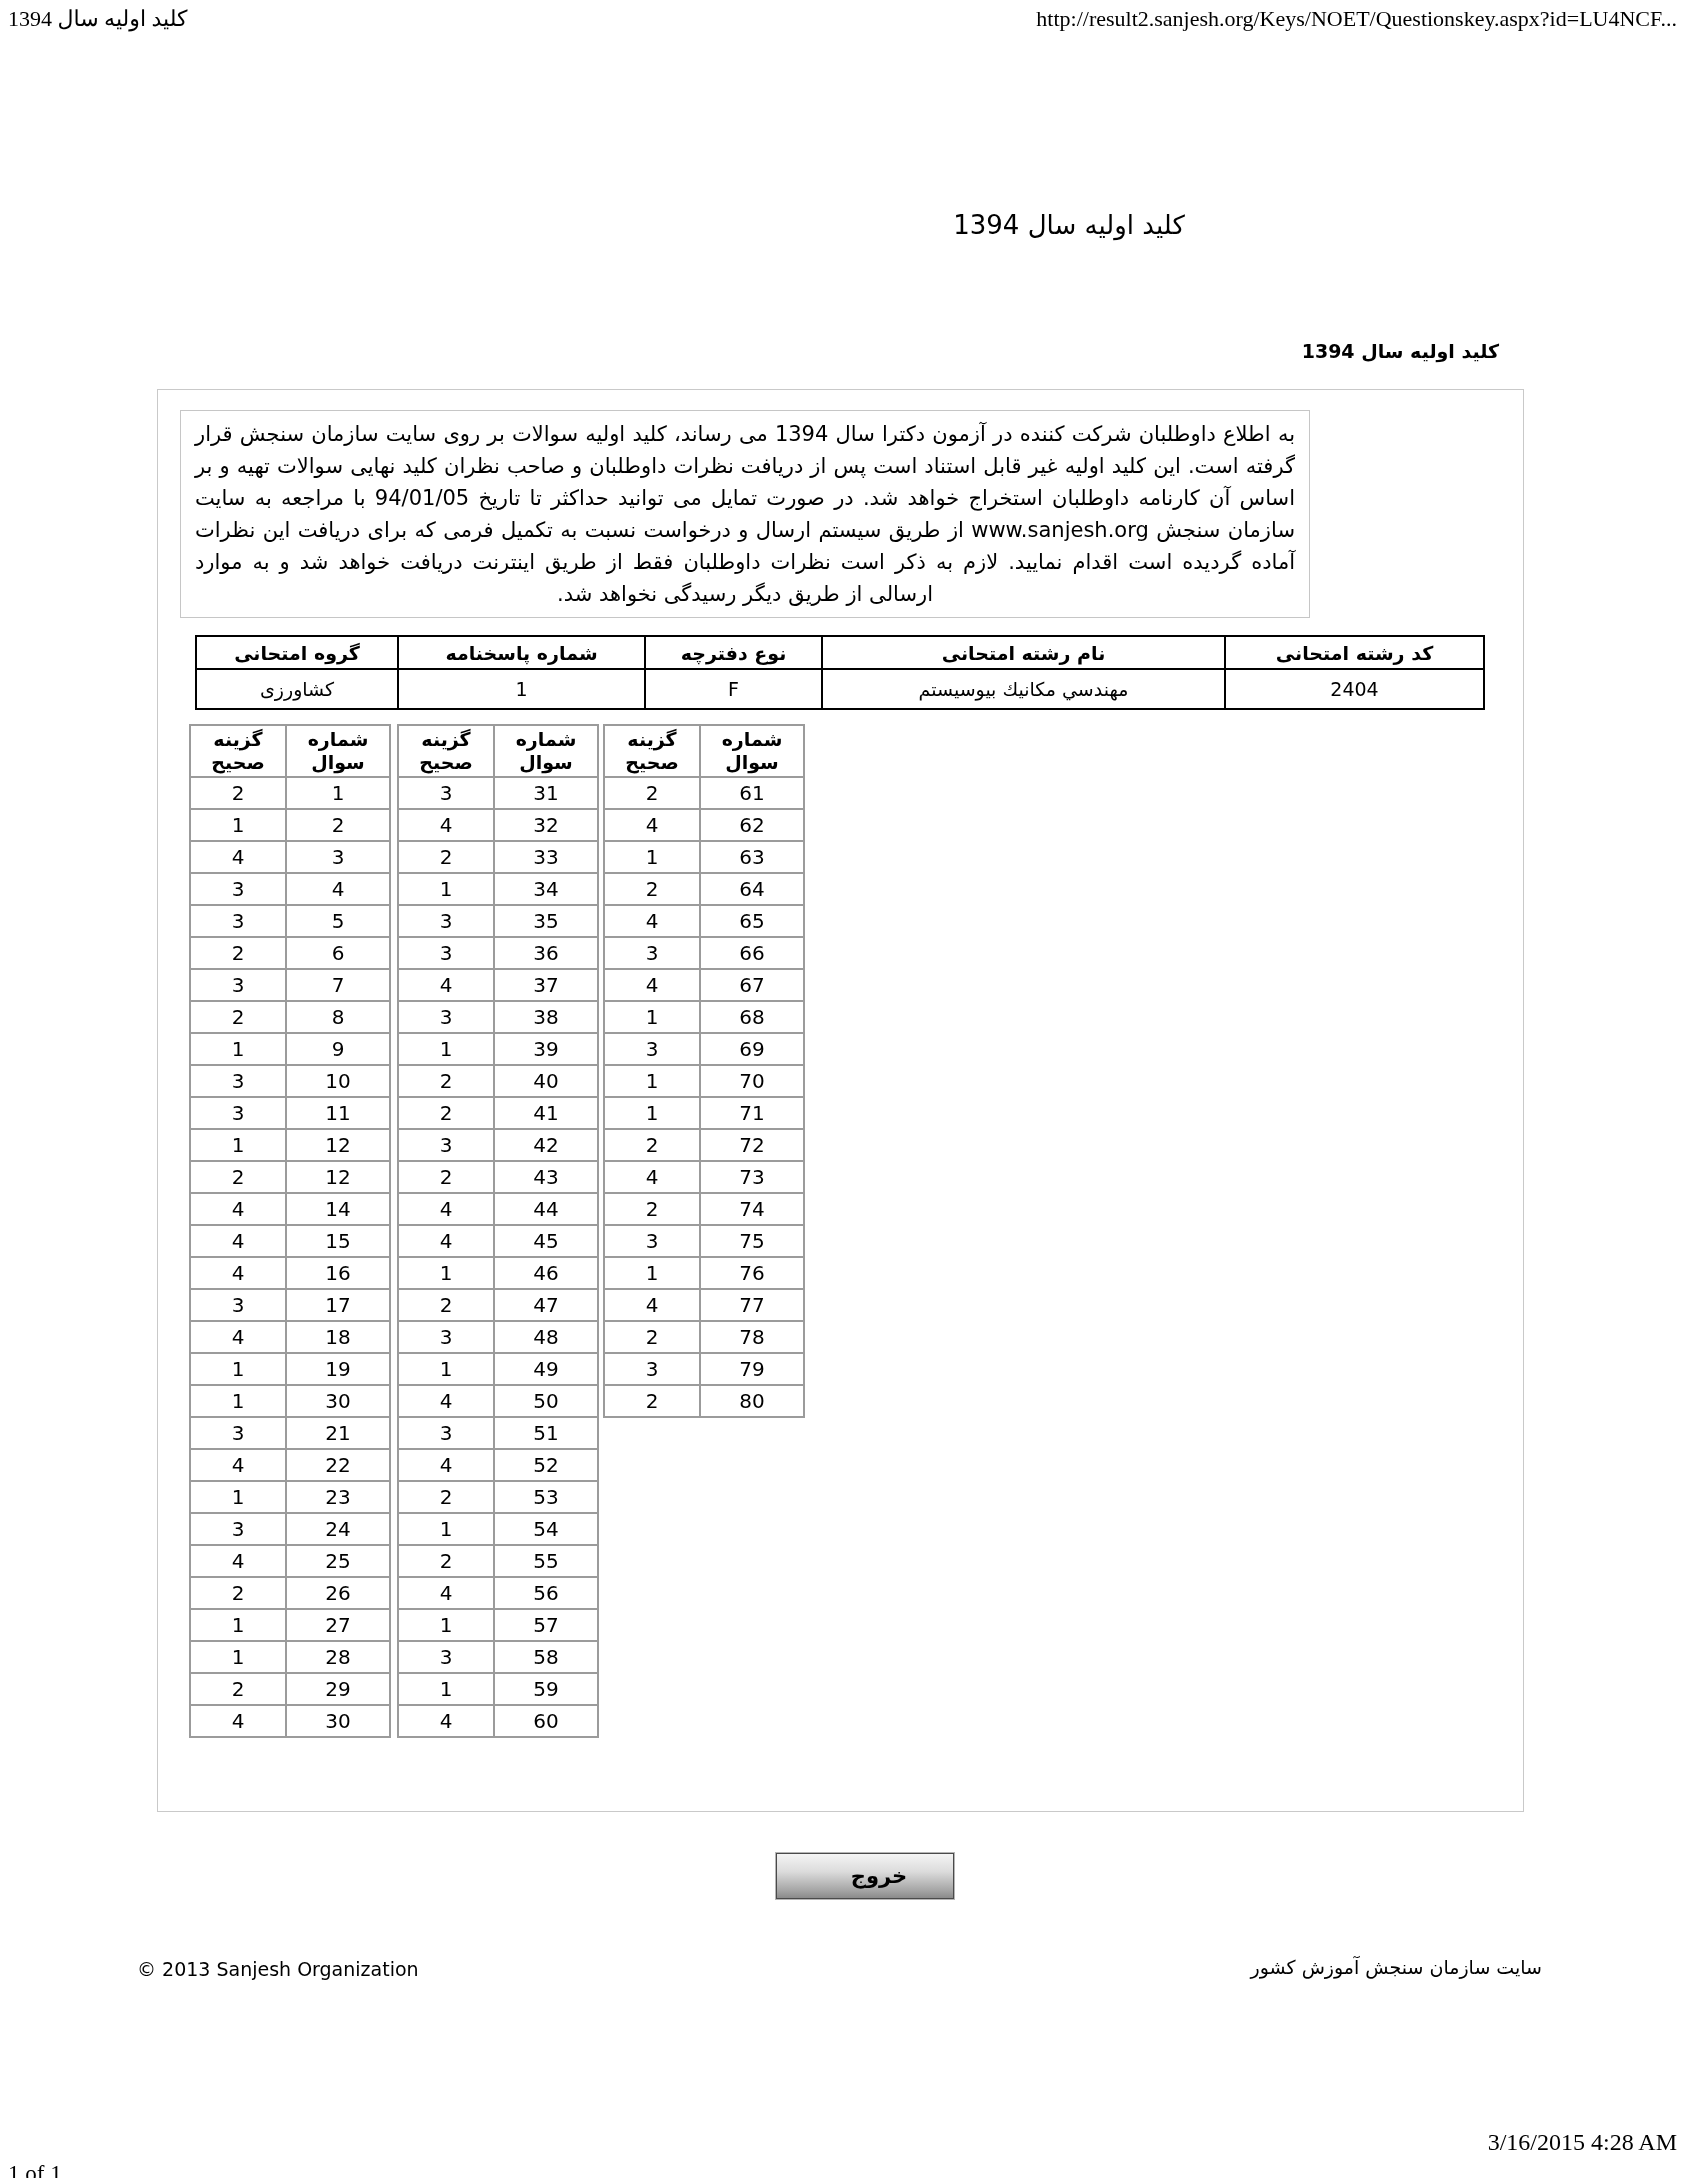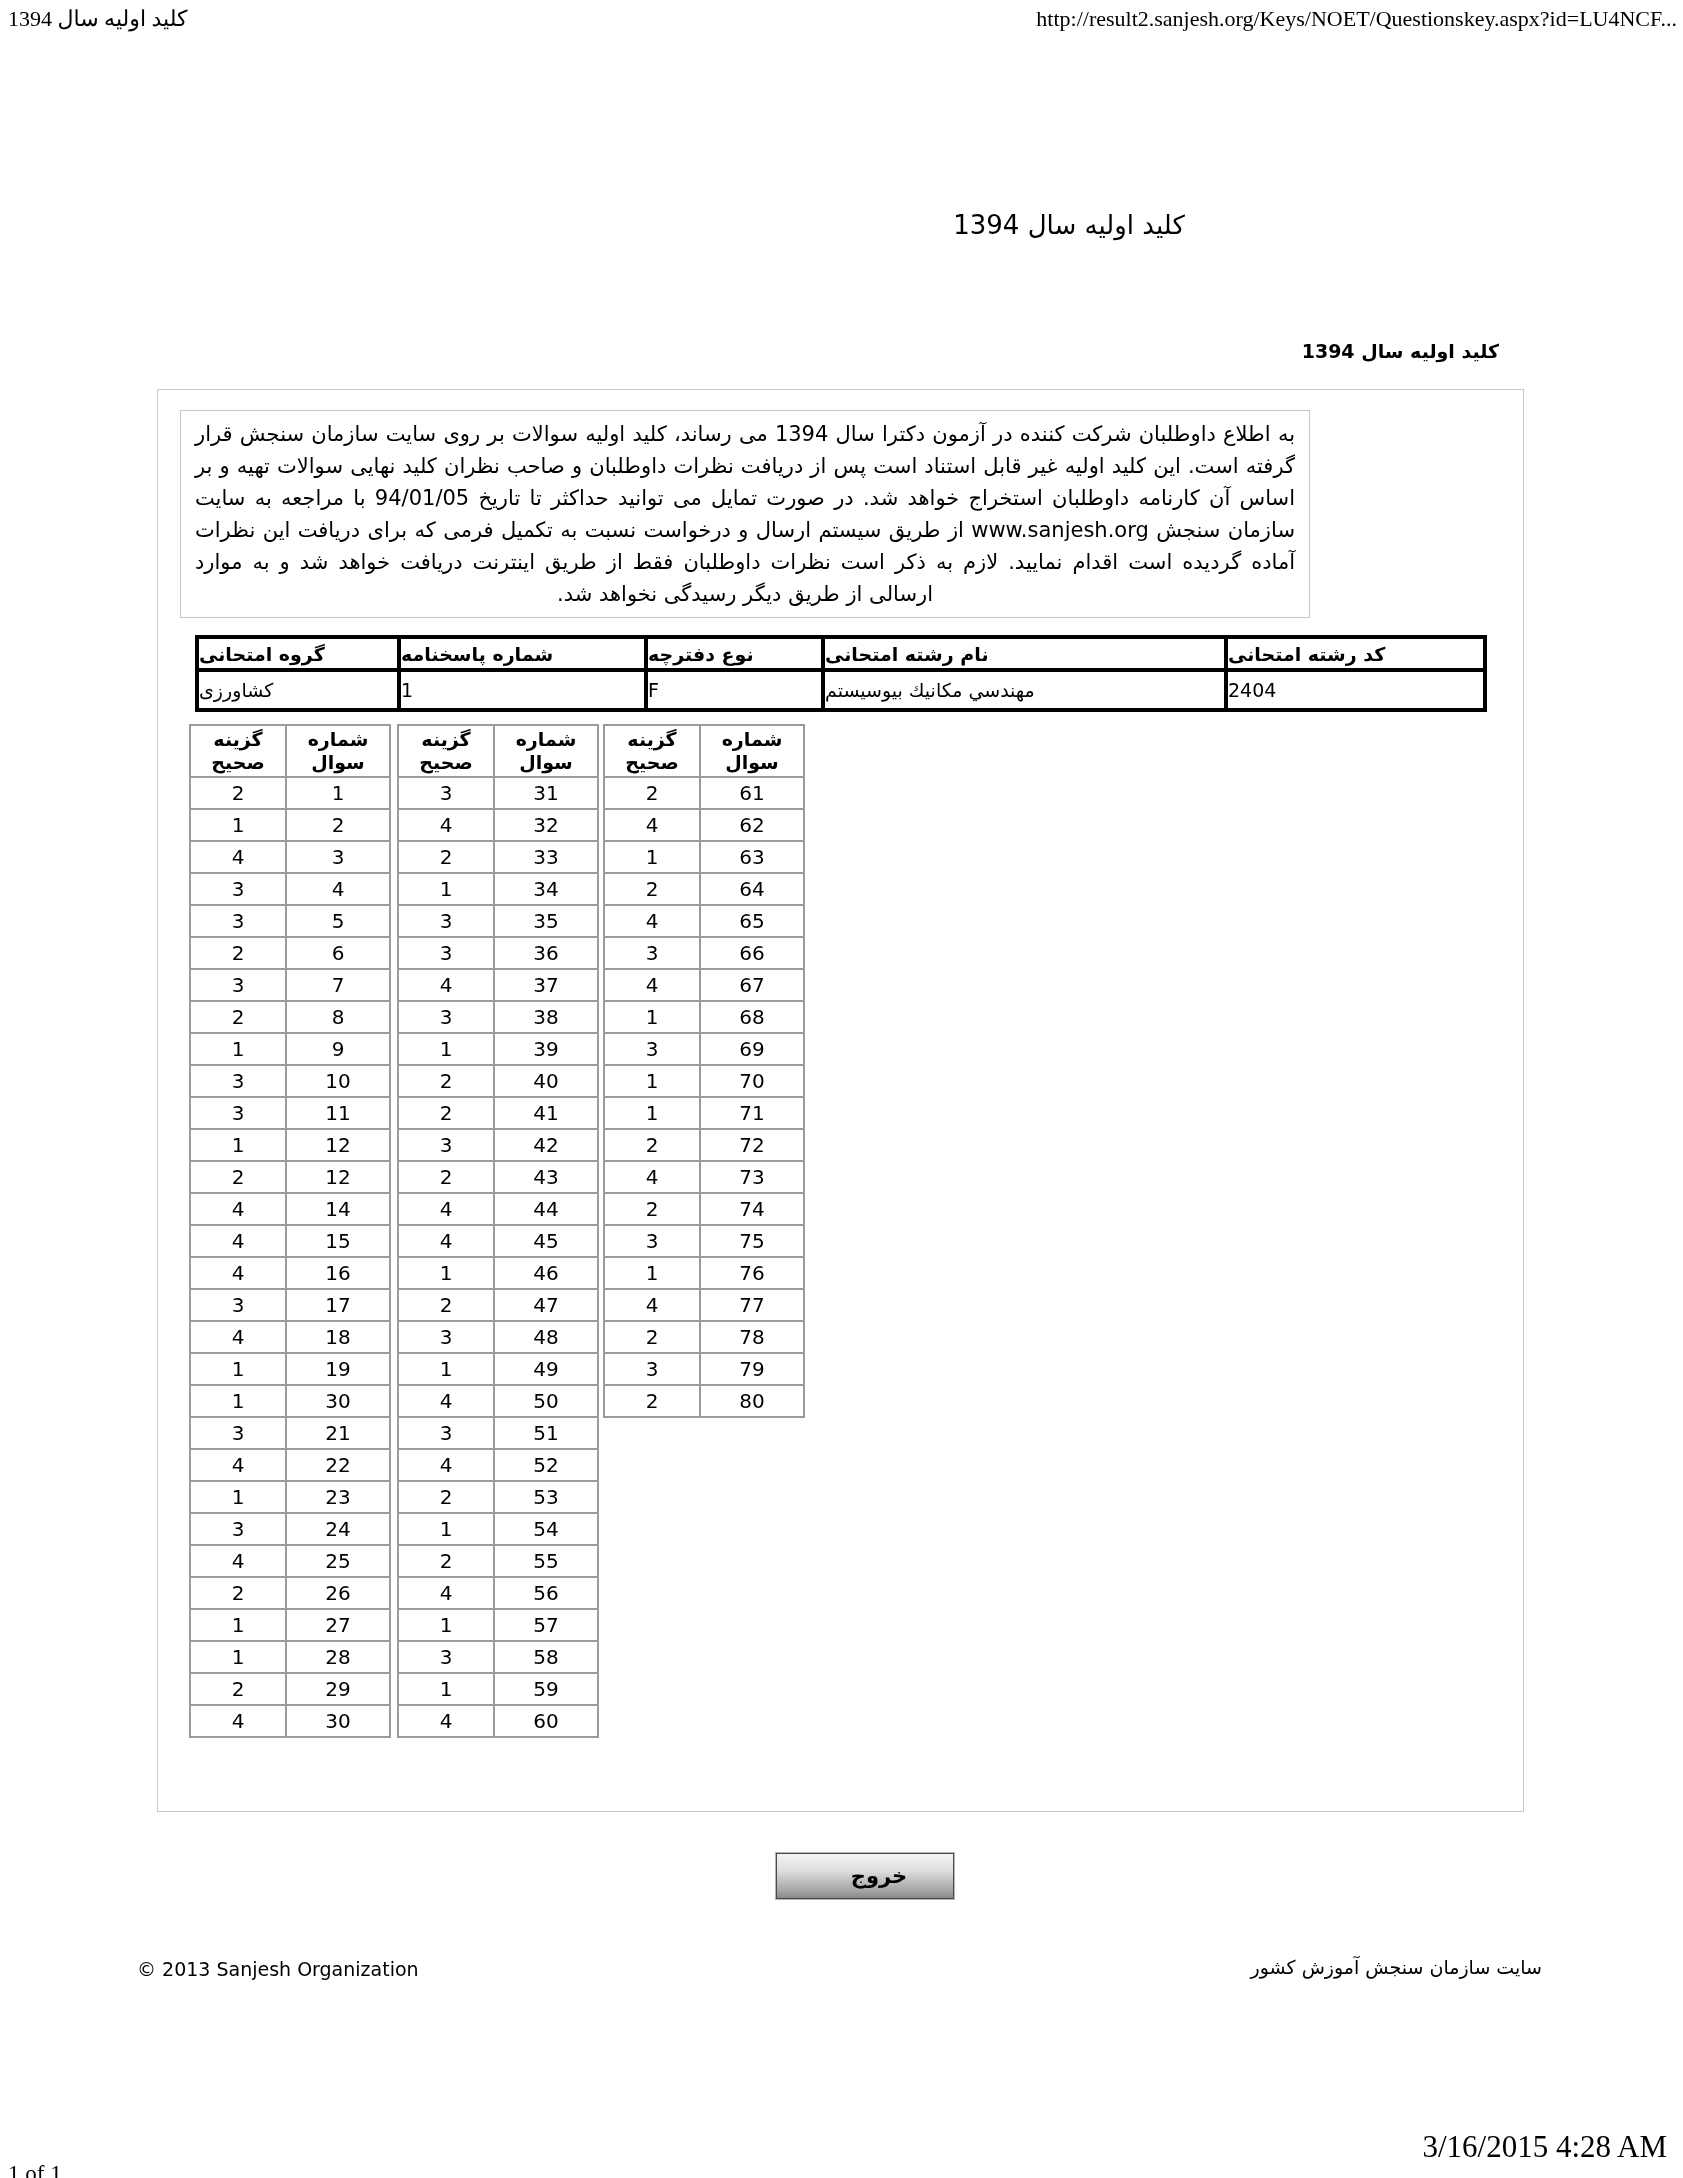--- a/index.html
+++ b/index.html
@@ -9,21 +9,21 @@
     background:#fff; color:#000;
     font-family:"DejaVu Sans", sans-serif;
     overflow:hidden;
   }
   .serif { font-family:"Liberation Serif", serif; }
 
   
   .print-header-left  { position:absolute; top:6px;  left:8px;  font-size:22px; direction:rtl; }
   .print-header-url   { position:absolute; top:6px;  right:6px; font-size:22px; }
   .page-number        { position:absolute; left:8px;  top:2129px; font-size:23px;margin-top:32px; }
-  .page-datetime      { position:absolute; right:16px; top:2129px; font-size:31px; }
+  .page-datetime      { position:absolute; right:6px; top:2129px; font-size:24px; }
 
   
   .doc-title {
     position:absolute; top:210px; left:1069px; transform:translateX(-50%);
     font-size:26px; direction:rtl; white-space:nowrap;
   }
   .subtitle {
     position:absolute; top:340px; right:184px;
     font-size:19px; font-weight:bold; direction:rtl; white-space:nowrap;
   }
@@ -39,21 +39,21 @@
     border:1px solid #c6c6c6; padding:7px 14px;
     direction:rtl; text-align:justify; text-align-last:center;
     font-size:21px; line-height:32px;
   }
 
   
   table.info {
     position:absolute; left:37px; top:245px; width:1288px;
     border-collapse:collapse; direction:rtl; table-layout:fixed; background:#fff;
   }
-  table.info th, table.info td { border:4px solid #000000; text-align:left; overflow:hidden; }
+  table.info th, table.info td { border:2px solid #000000; text-align:center; overflow:hidden; }
   table.info th { font-weight:bold; font-size:19px; height:33px; }
   table.info td { font-size:19px; height:40px; }
 
   
   table.answers {
     position:absolute; width:200px; top:334px;
     border-collapse:collapse; table-layout:fixed; direction:rtl; background:#fff;
   }
   table.answers th {
     font-size:19px; font-weight:bold; text-align:center;

